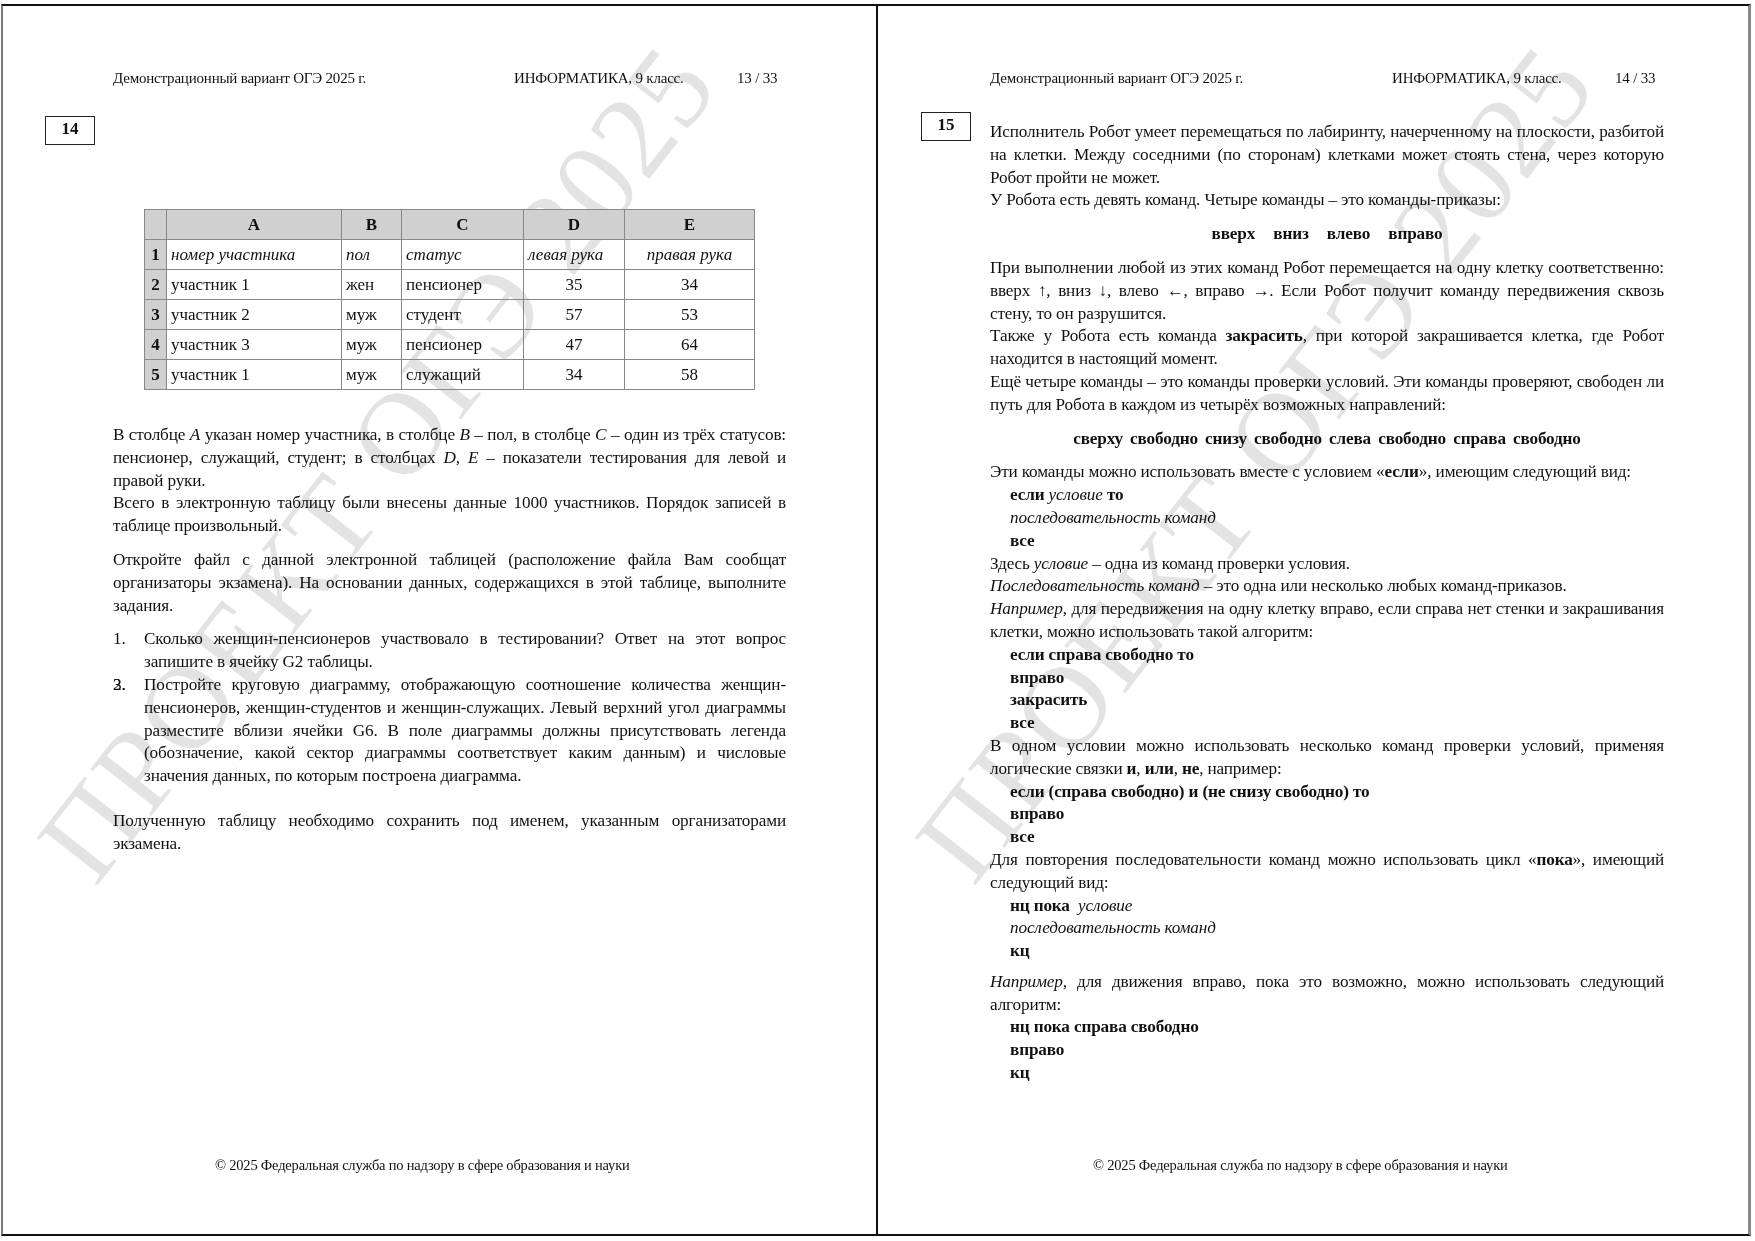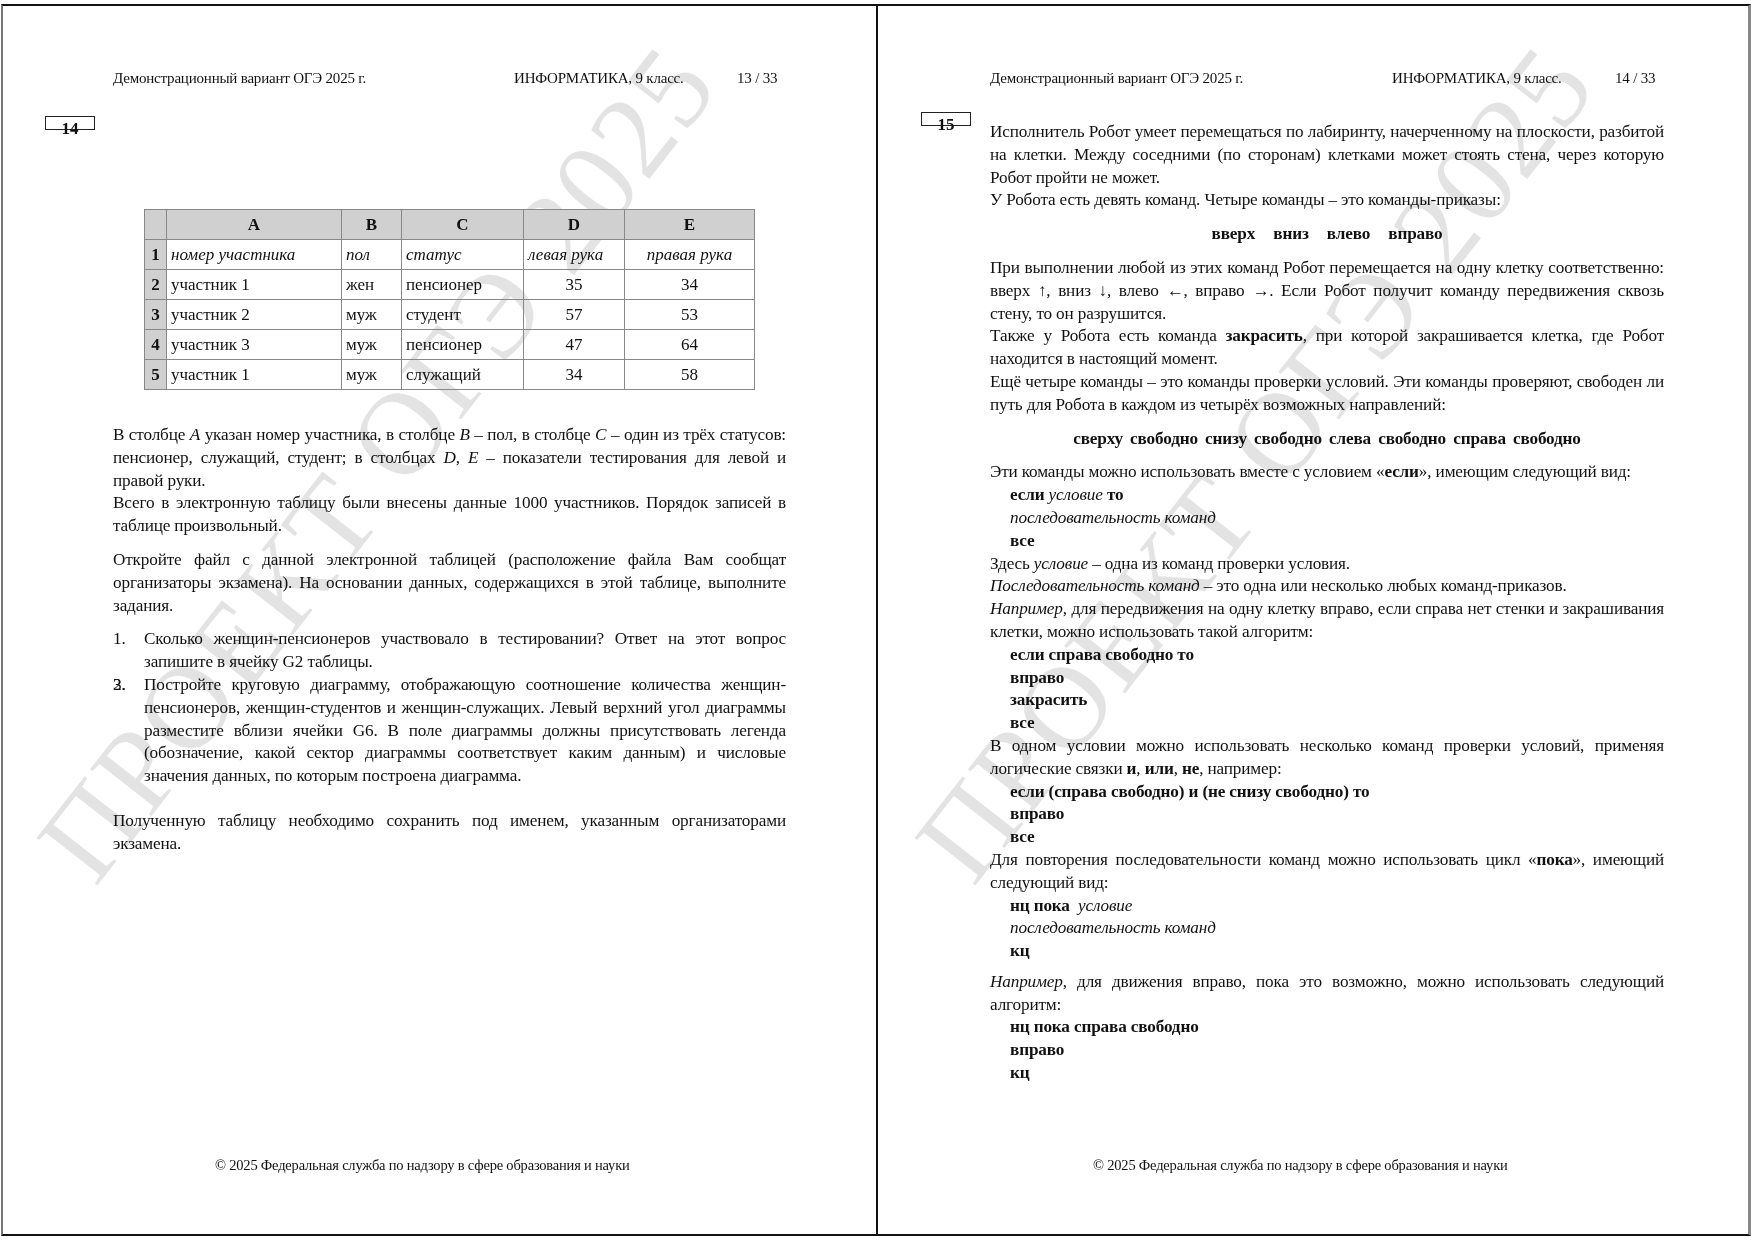--- a/index.html
+++ b/index.html
@@ -18,21 +18,21 @@
   .page { position: absolute; top: 0; height: 1241px; }
   .page.left { left: 0; width: 877px; }
   .page.right { left: 878px; width: 877px; }
 
   .hdr { position: absolute; top: 70px; font-size: 15px; white-space: nowrap; letter-spacing: -0.2px; }
   .hdr .h-left { position: absolute; left: 0; }
   .hdr .h-subj { position: absolute; }
   .hdr .h-page { position: absolute; }
 
   .taskno {
-    position: absolute; width: 50px; height: 14px; border: 1.5px solid #222;
+    position: absolute; width: 50px; height: 29px; border: 1.5px solid #222;
     box-sizing: border-box; text-align: center; font-weight: bold; font-size: 17px; line-height: 23px;
   }
   .body-text {
     position: absolute; font-size: 17.2px; line-height: 22.8px; text-align: justify; letter-spacing: -0.15px;
   }
   .body-text p { margin: 0; }
   .gap { height: 11px; }
   .gap-sm { height: 8px; }
 
   table.sheet {

